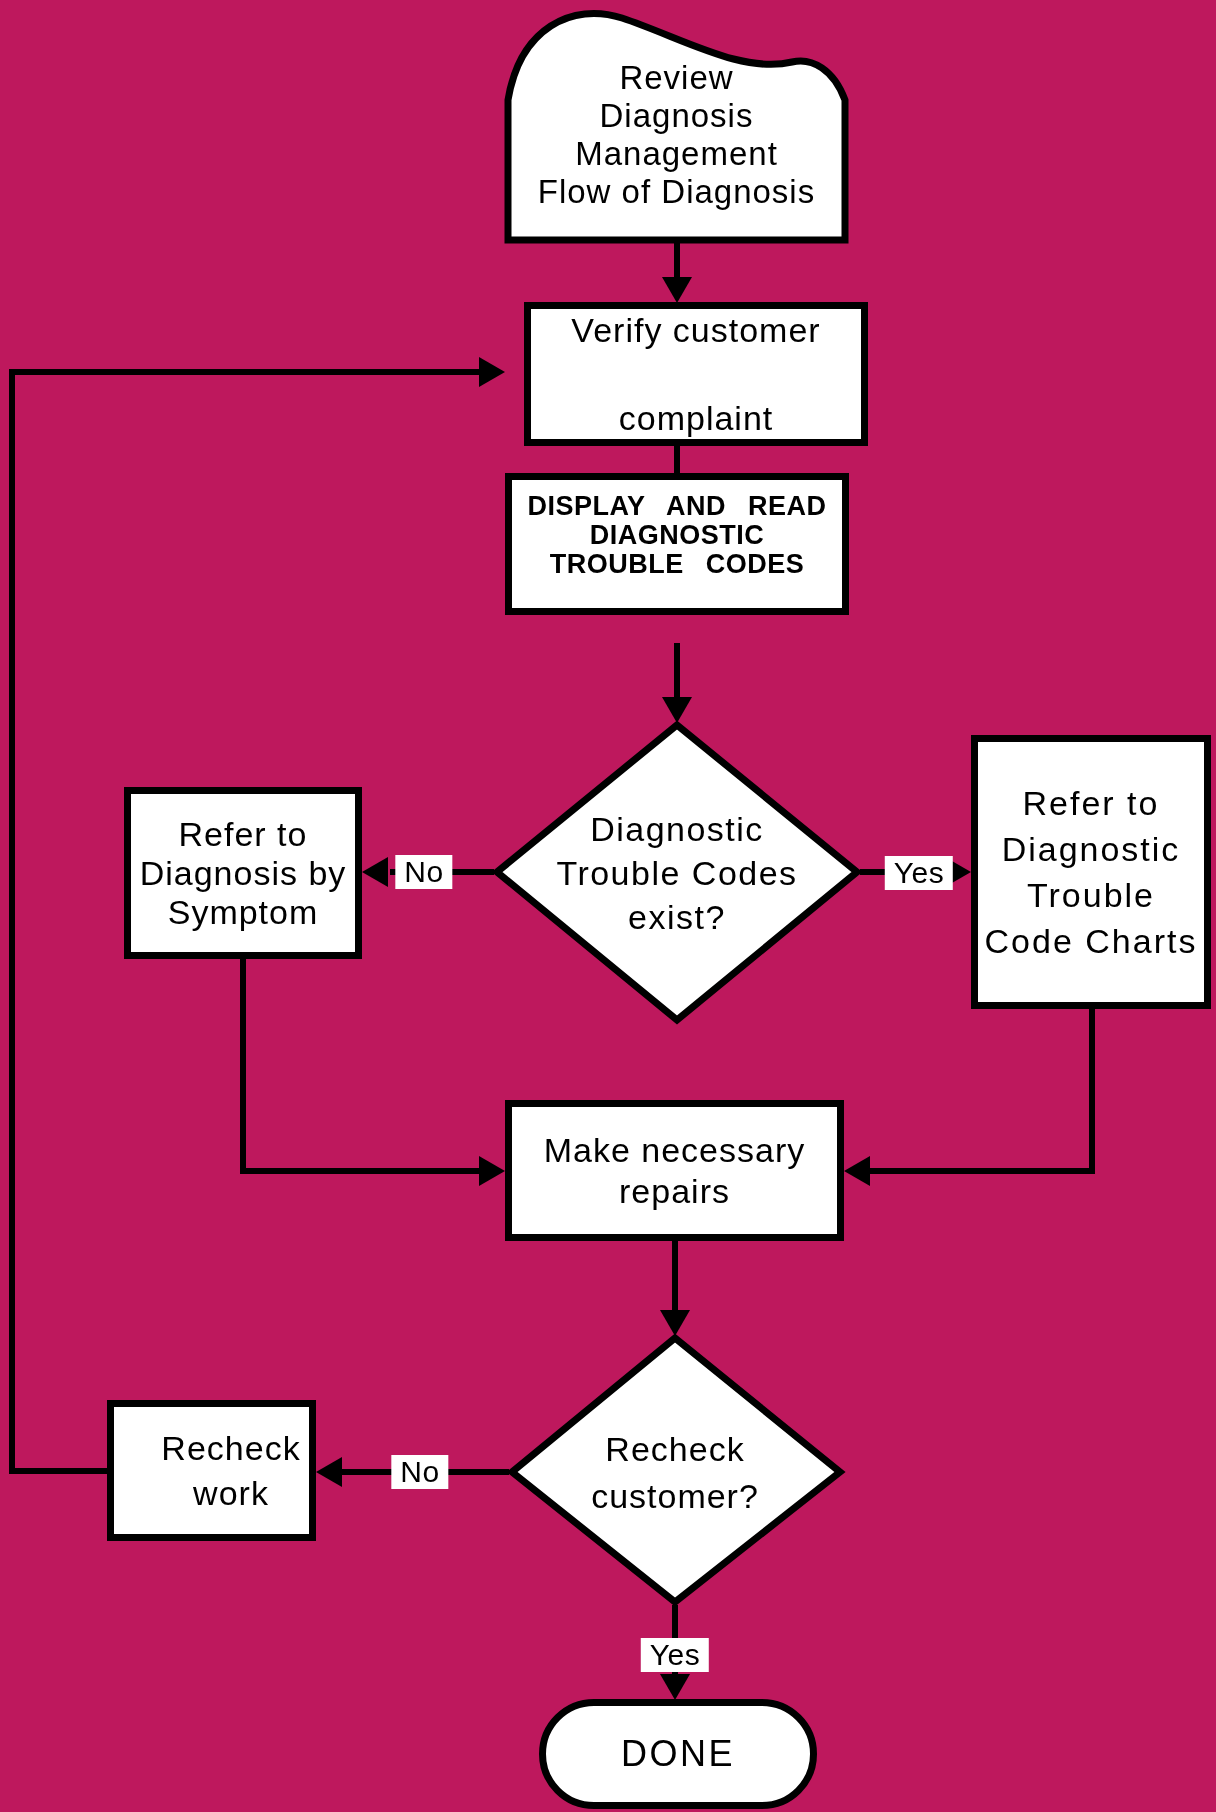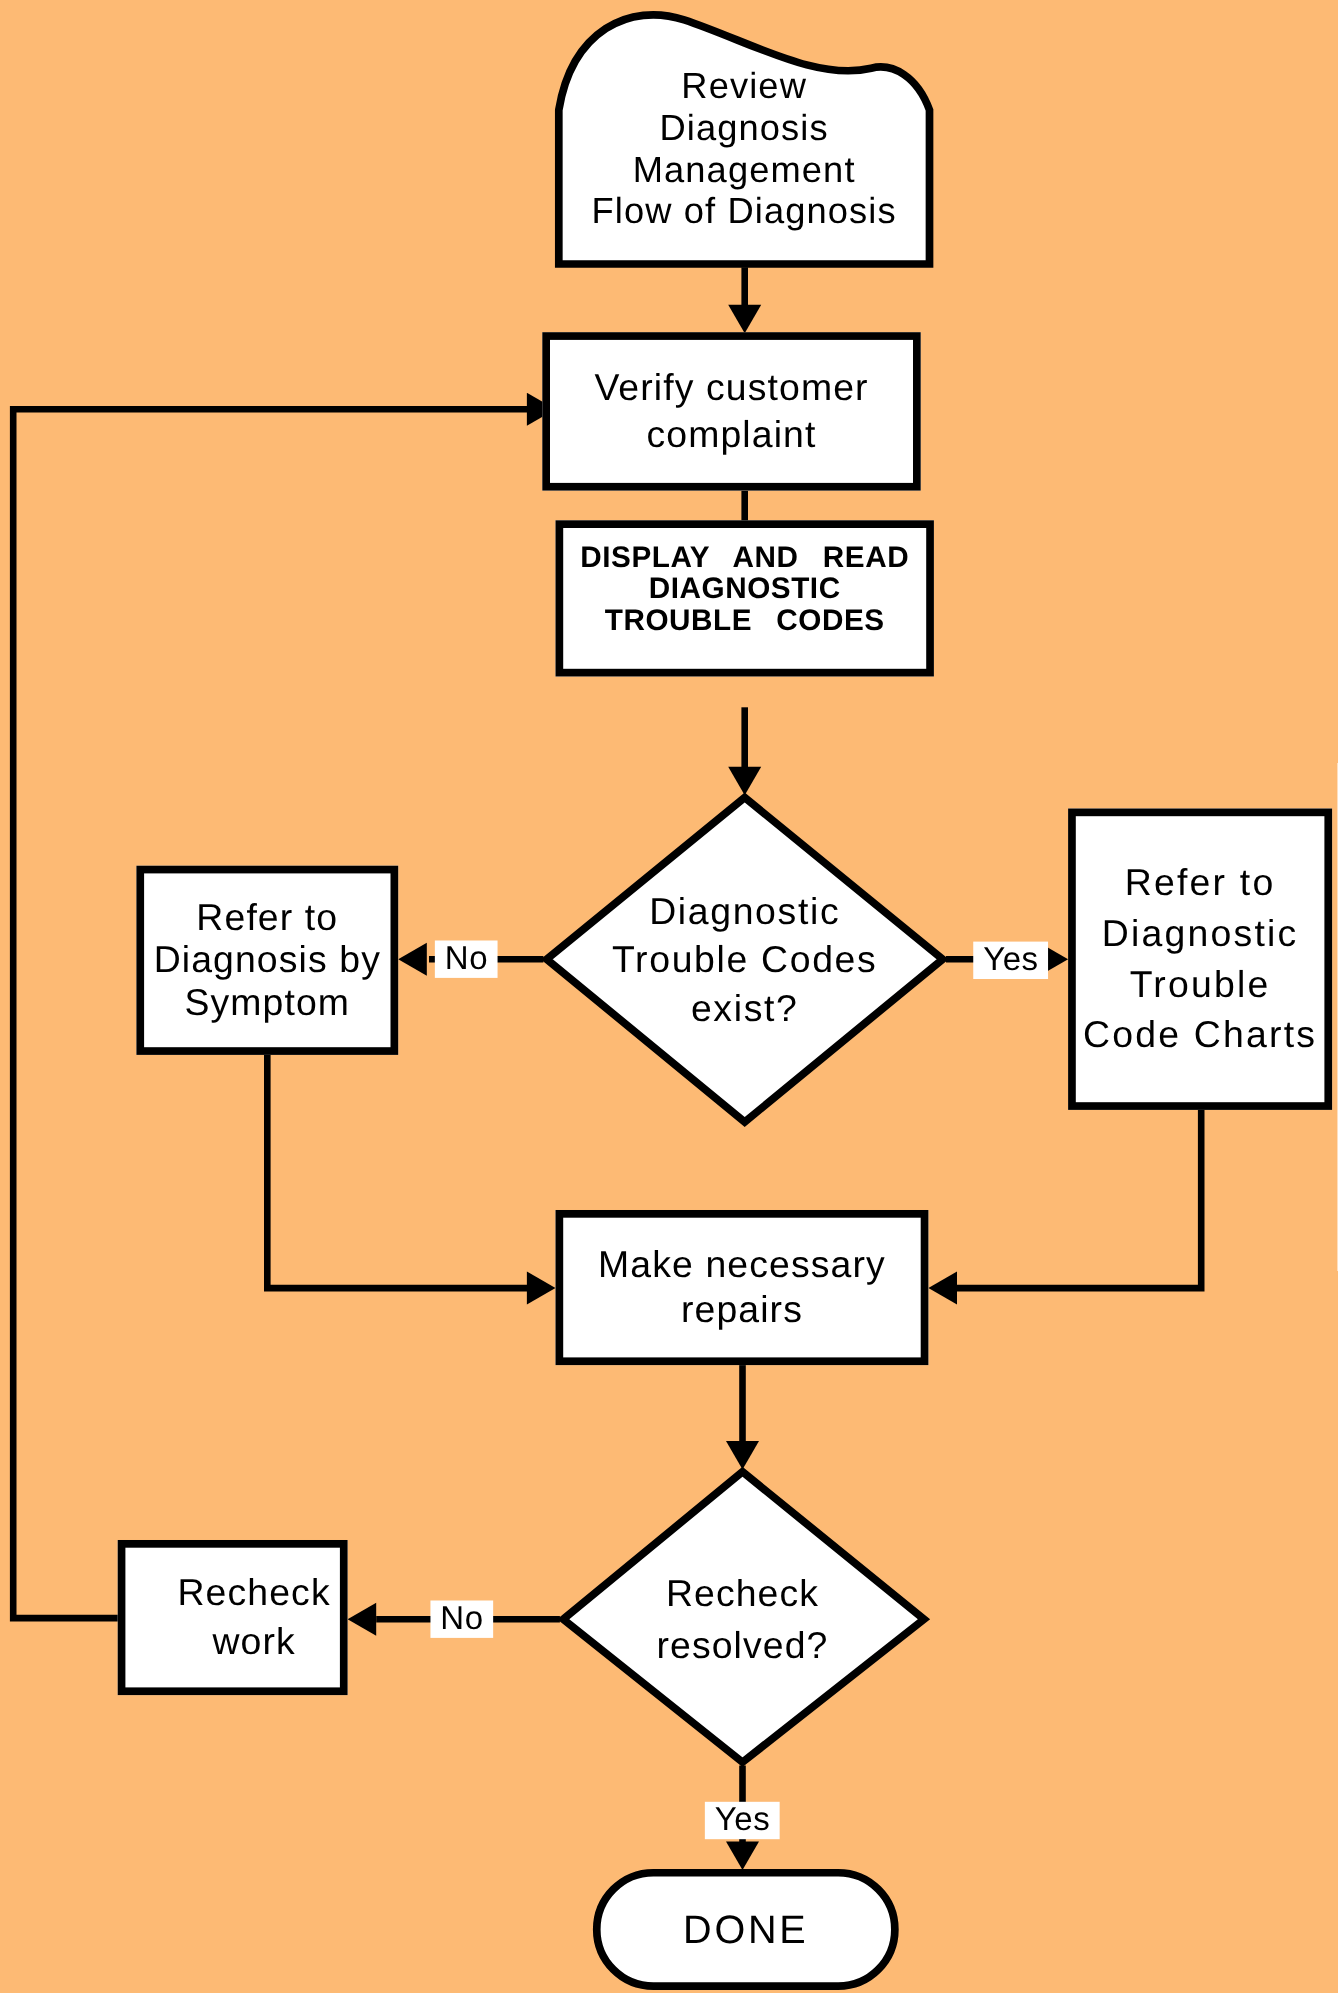--- a/index.html
+++ b/index.html
@@ -1,37 +1,37 @@
 <!DOCTYPE html>
 <html><head>
 <meta charset="utf-8">
 <style>
   html,body{margin:0;padding:0;background:#ffffff;}
   .canvas{
     position:relative;
     width:1216px;height:1812px;
-    background:#fdba74;
+    background:#be185d;
     font-family:"Liberation Sans",sans-serif;
     color:#000;
     overflow:hidden;
   }
   .wires{position:absolute;left:0;top:0;width:1216px;height:1812px;}
   .node{
     position:absolute;
     display:flex;flex-direction:column;
     align-items:center;justify-content:center;
     text-align:center;
     box-sizing:border-box;
     font-size:34px;letter-spacing:1px;line-height:40px;
   }
   .box{border:7px solid #000;background:#ffffff;}
   .tl{display:block;white-space:nowrap;}
 
   .doc-text{line-height:38px;letter-spacing:1px;font-size:33px;}
-  .verify{left:493px;top:302px;width:344px;height:144px;line-height:42px;}
+  .verify{left:524px;top:302px;width:344px;height:144px;line-height:42px;justify-content:space-between;}
   .display{
     left:505px;top:473px;width:344px;height:142px;
     font-weight:bold;font-size:27px;line-height:29px;
     letter-spacing:0.5px;word-spacing:14px;
     padding-bottom:18px;
   }
   .d1text{left:527px;top:798px;width:300px;height:150px;line-height:44px;letter-spacing:1.5px;}
   .symptom{left:124px;top:787px;width:238px;height:172px;line-height:39px;}
   .charts{left:971px;top:735px;width:240px;height:274px;line-height:46px;letter-spacing:2px;}
   .repairs{left:505px;top:1100px;width:339px;height:141px;line-height:41px;text-align:right;}
@@ -129,21 +129,21 @@
     <div class="tl">Code Charts</div>
   </div>
 
   <div class="node box repairs">
     <div class="tl">Make necessary</div>
     <div class="tl">repairs</div>
   </div>
 
   <div class="node d2text">
     <div class="tl">Recheck</div>
-    <div class="tl">resolved?</div>
+    <div class="tl">customer?</div>
   </div>
 
   <div class="node box recheck">
     <div class="tl">Recheck</div>
     <div class="tl">work</div>
   </div>
 
   <div class="node box done">
     <div class="tl">DONE</div>
   </div>

